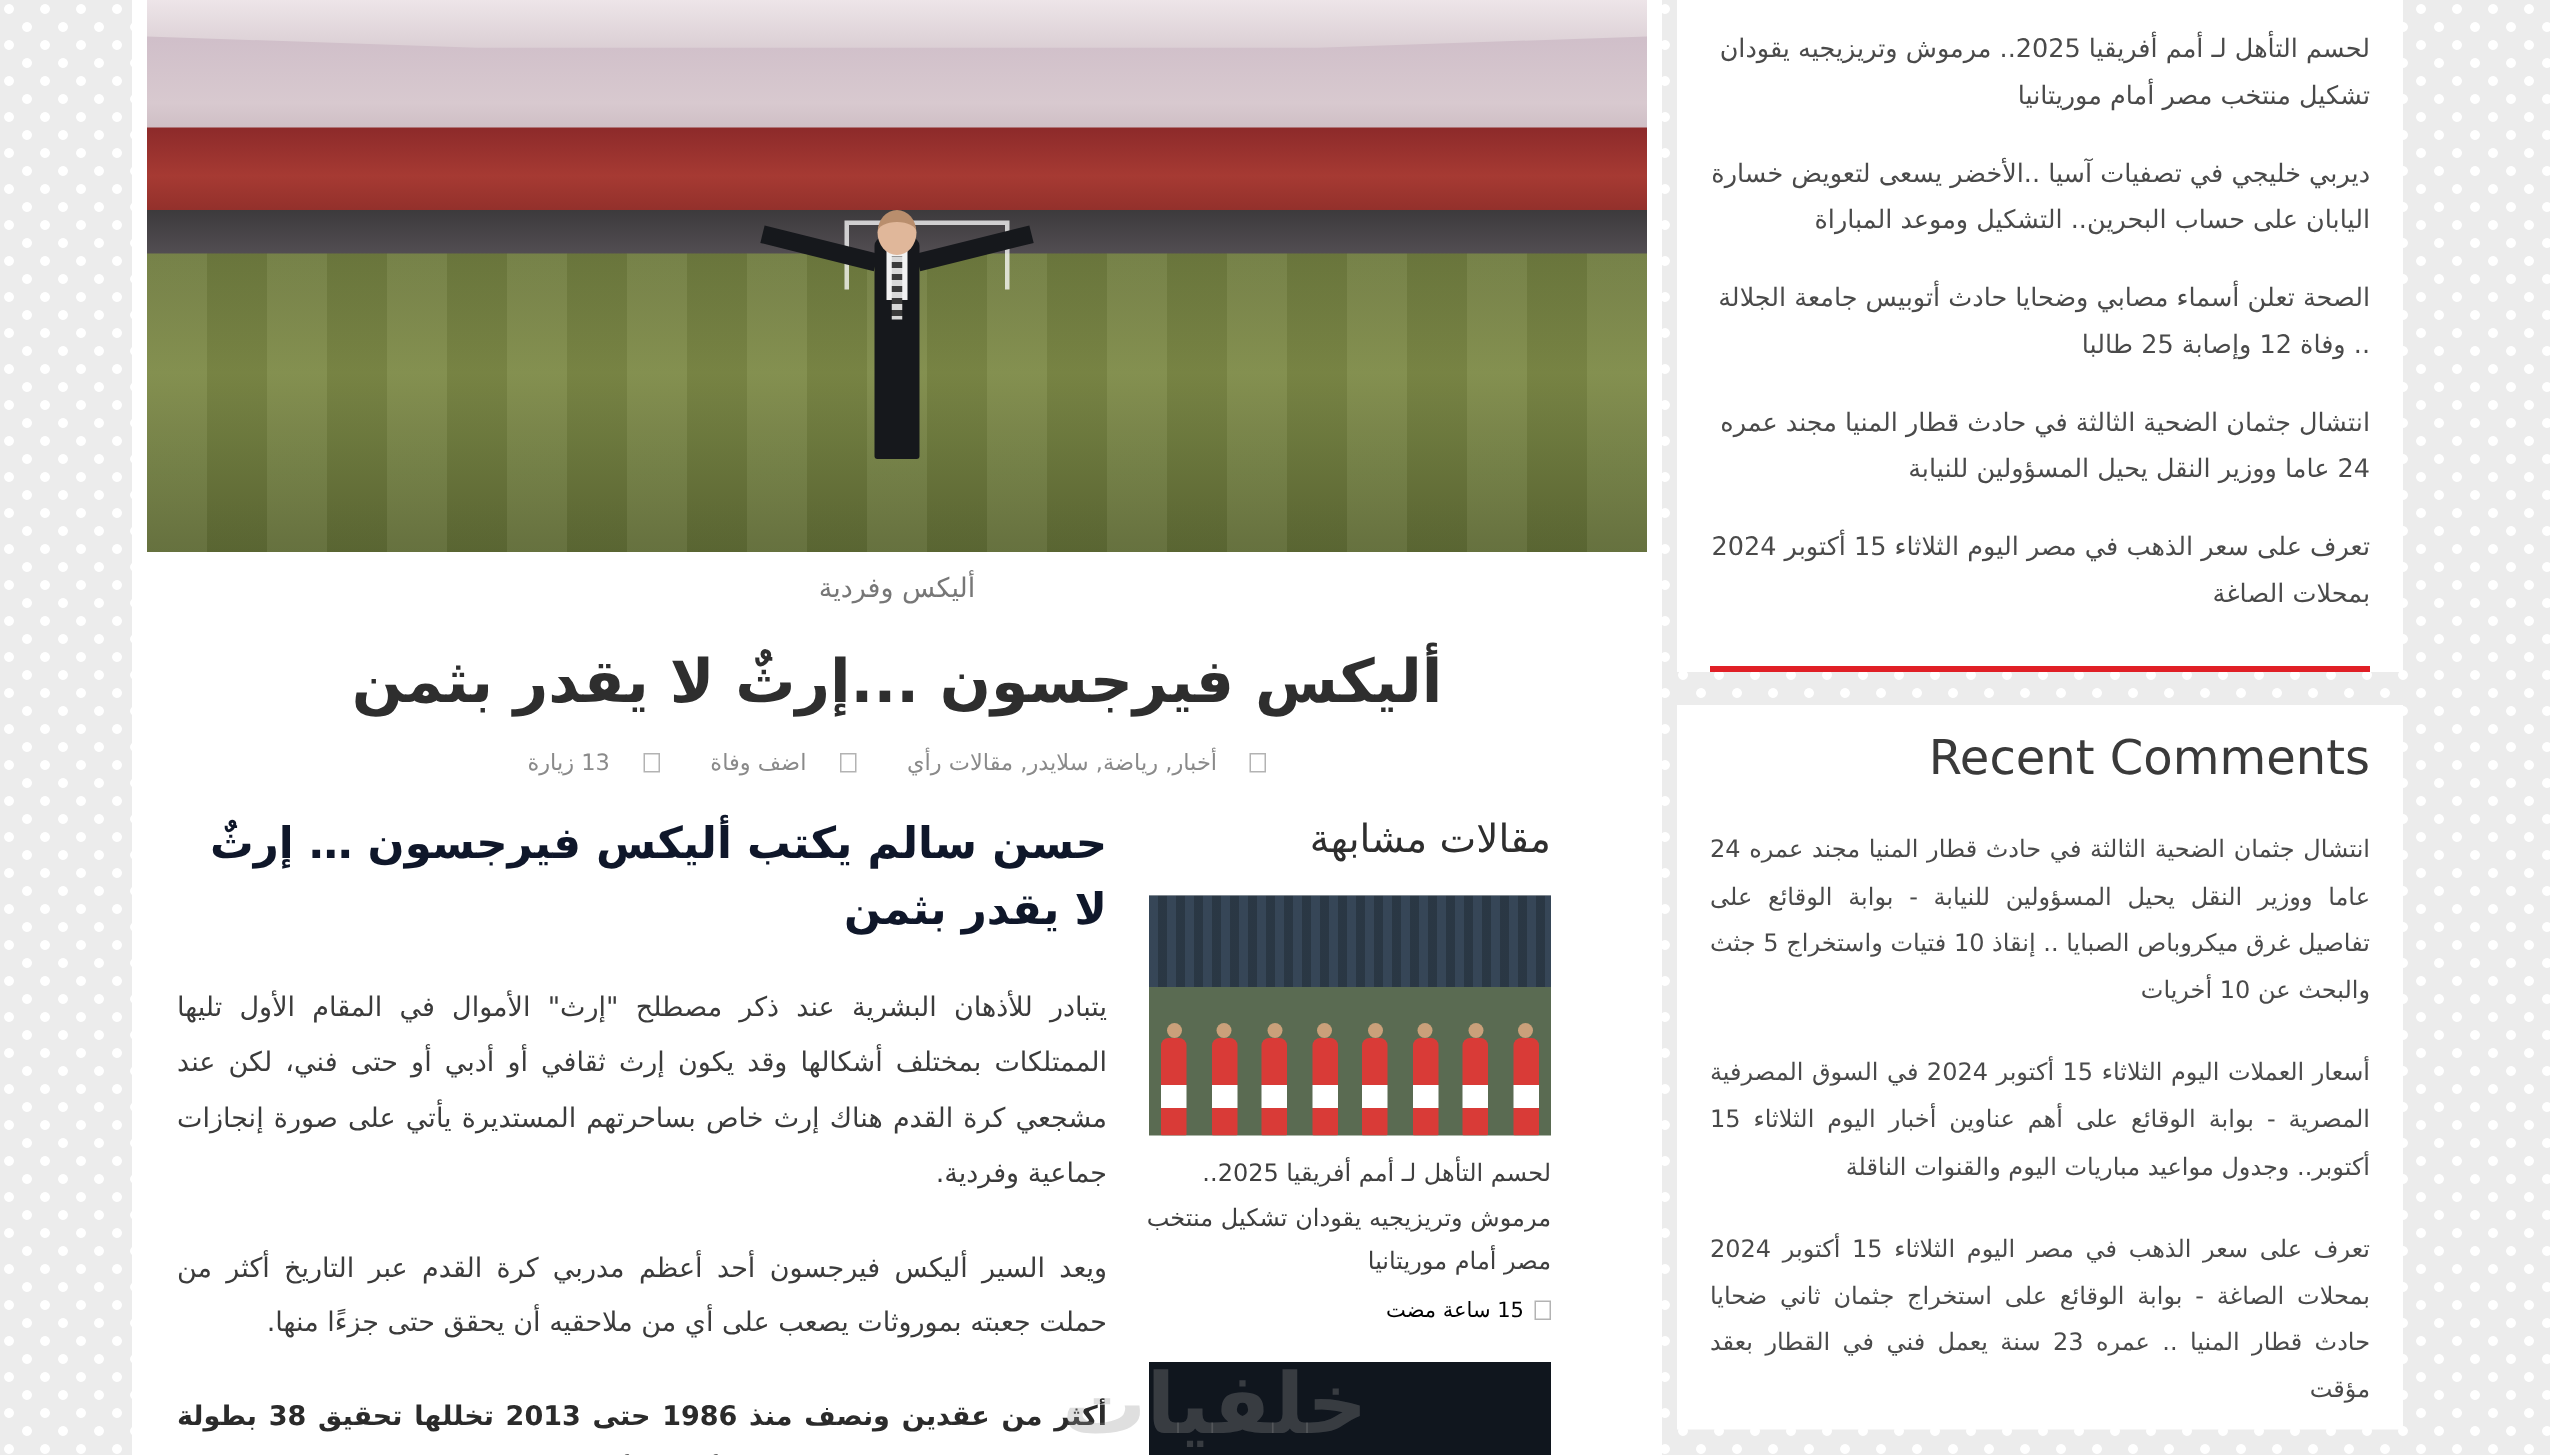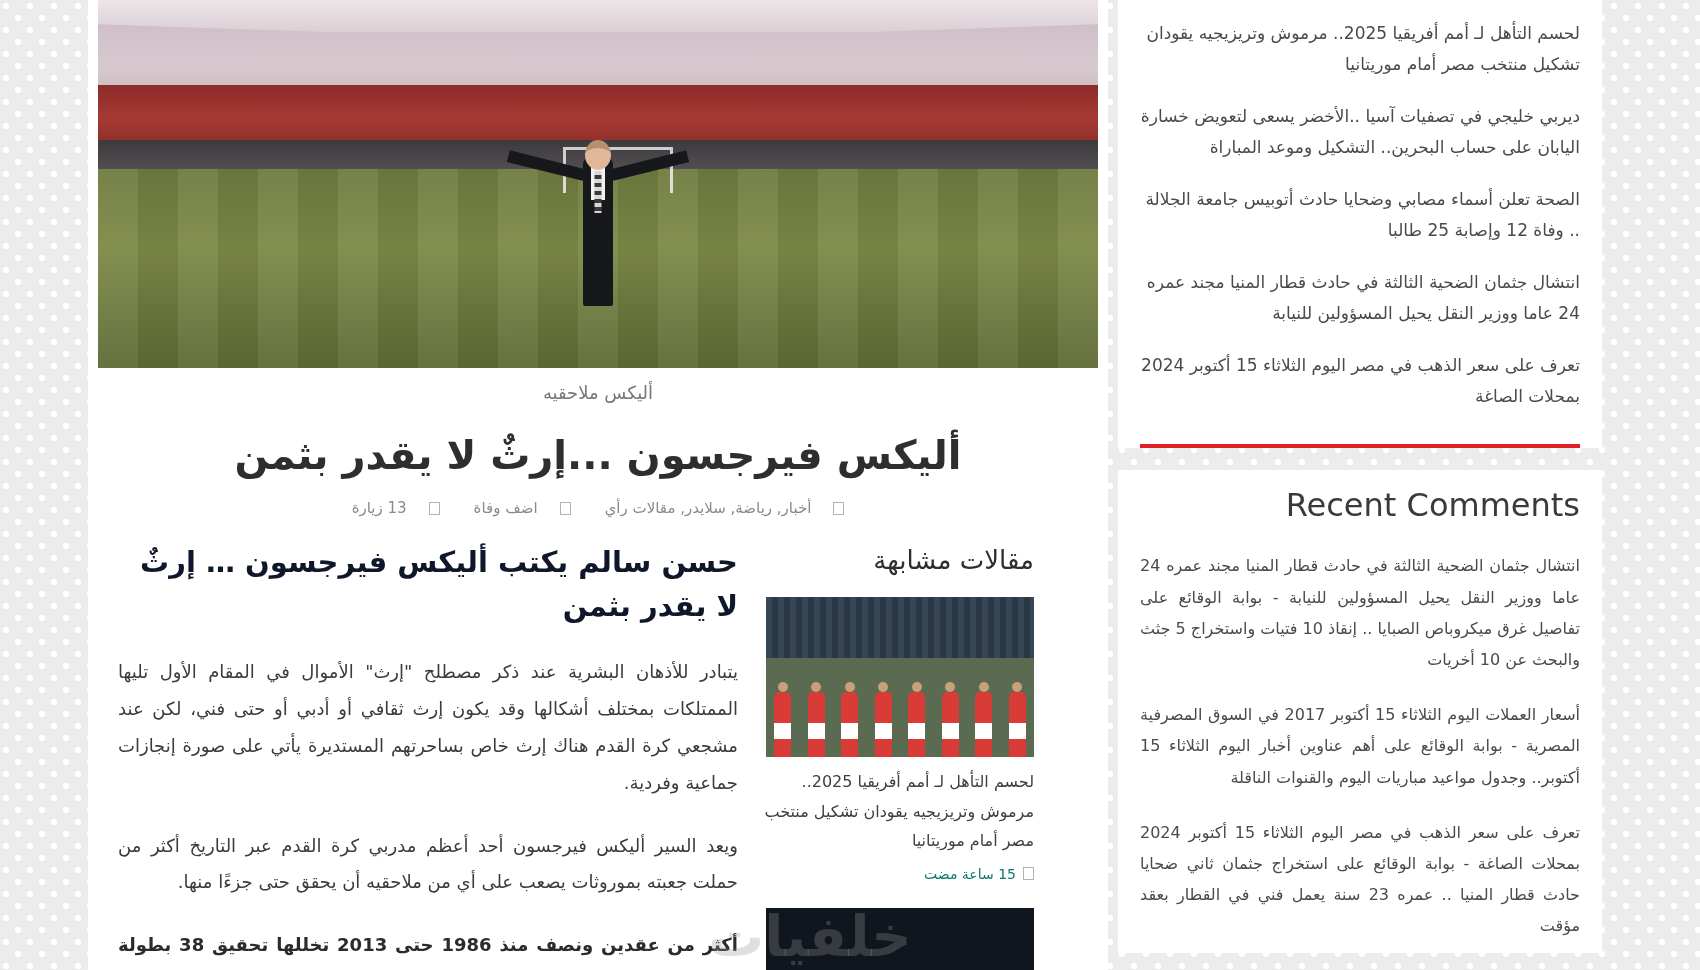--- a/index.html
+++ b/index.html
@@ -200,21 +200,21 @@
 
   .related-text {
     font-size: 16px;
     color: #3f3f3f;
     line-height: 1.85;
     text-align: right;
     margin-top: 10px;
   }
   .related-time {
     margin-top: 10px;
-    color: #0f766e;
+    color: #000000;
     font-size: 14px;
     display:flex; align-items:center; gap:7px; justify-content:flex-start;
   }
 
   
   .sidebar {
     width: 504px;
     padding: 0 0 0 0;
     background: transparent;
   }
@@ -282,21 +282,21 @@
         <div class="hero-pitch"></div>
         <div class="hero-goal"></div>
         <div class="hero-arm-l"></div>
         <div class="hero-arm-r"></div>
         <div class="hero-man-body"></div>
         <div class="hero-shirt"></div>
         <div class="hero-tie"></div>
         <div class="hero-man-head"></div>
       </div>
 
-      <div class="caption">أليكس ملاحقيه</div>
+      <div class="caption">أليكس وفردية</div>
 
       <h1 class="article-title">أليكس فيرجسون ...إرثٌ لا يقدر بثمن</h1>
 
       <div class="meta-bar">
         <span class="meta-item">
           <span class="meta-ico"></span>
           <span>أخبار, رياضة, سلايدر, مقالات رأي</span>
         </span>
         <span class="meta-item">
           <span class="meta-ico"></span>
@@ -362,21 +362,21 @@
           <li>انتشال جثمان الضحية الثالثة في حادث قطار المنيا مجند عمره 24 عاما ووزير النقل يحيل المسؤولين للنيابة</li>
           <li>تعرف على سعر الذهب في مصر اليوم الثلاثاء 15 أكتوبر 2024 بمحلات الصاغة</li>
         </ul>
         <div class="widget-underline"></div>
       </div>
 
       <div class="widget">
         <h2 class="widget-title">Recent Comments</h2>
         <ul class="comment-list">
           <li>انتشال جثمان الضحية الثالثة في حادث قطار المنيا مجند عمره 24 عاما ووزير النقل يحيل المسؤولين للنيابة - بوابة الوقائع على تفاصيل غرق ميكروباص الصبايا .. إنقاذ 10 فتيات واستخراج 5 جثث والبحث عن 10 أخريات</li>
-          <li>أسعار العملات اليوم الثلاثاء 15 أكتوبر 2017 في السوق المصرفية المصرية - بوابة الوقائع على أهم عناوين أخبار اليوم الثلاثاء 15 أكتوبر.. وجدول مواعيد مباريات اليوم والقنوات الناقلة</li>
+          <li>أسعار العملات اليوم الثلاثاء 15 أكتوبر 2024 في السوق المصرفية المصرية - بوابة الوقائع على أهم عناوين أخبار اليوم الثلاثاء 15 أكتوبر.. وجدول مواعيد مباريات اليوم والقنوات الناقلة</li>
           <li>تعرف على سعر الذهب في مصر اليوم الثلاثاء 15 أكتوبر 2024 بمحلات الصاغة - بوابة الوقائع على استخراج جثمان ثاني ضحايا حادث قطار المنيا .. عمره 23 سنة يعمل فني في القطار بعقد مؤقت</li>
 
         </ul>
       </div>
 
     </div>
 
   </div>
 </div>
 

